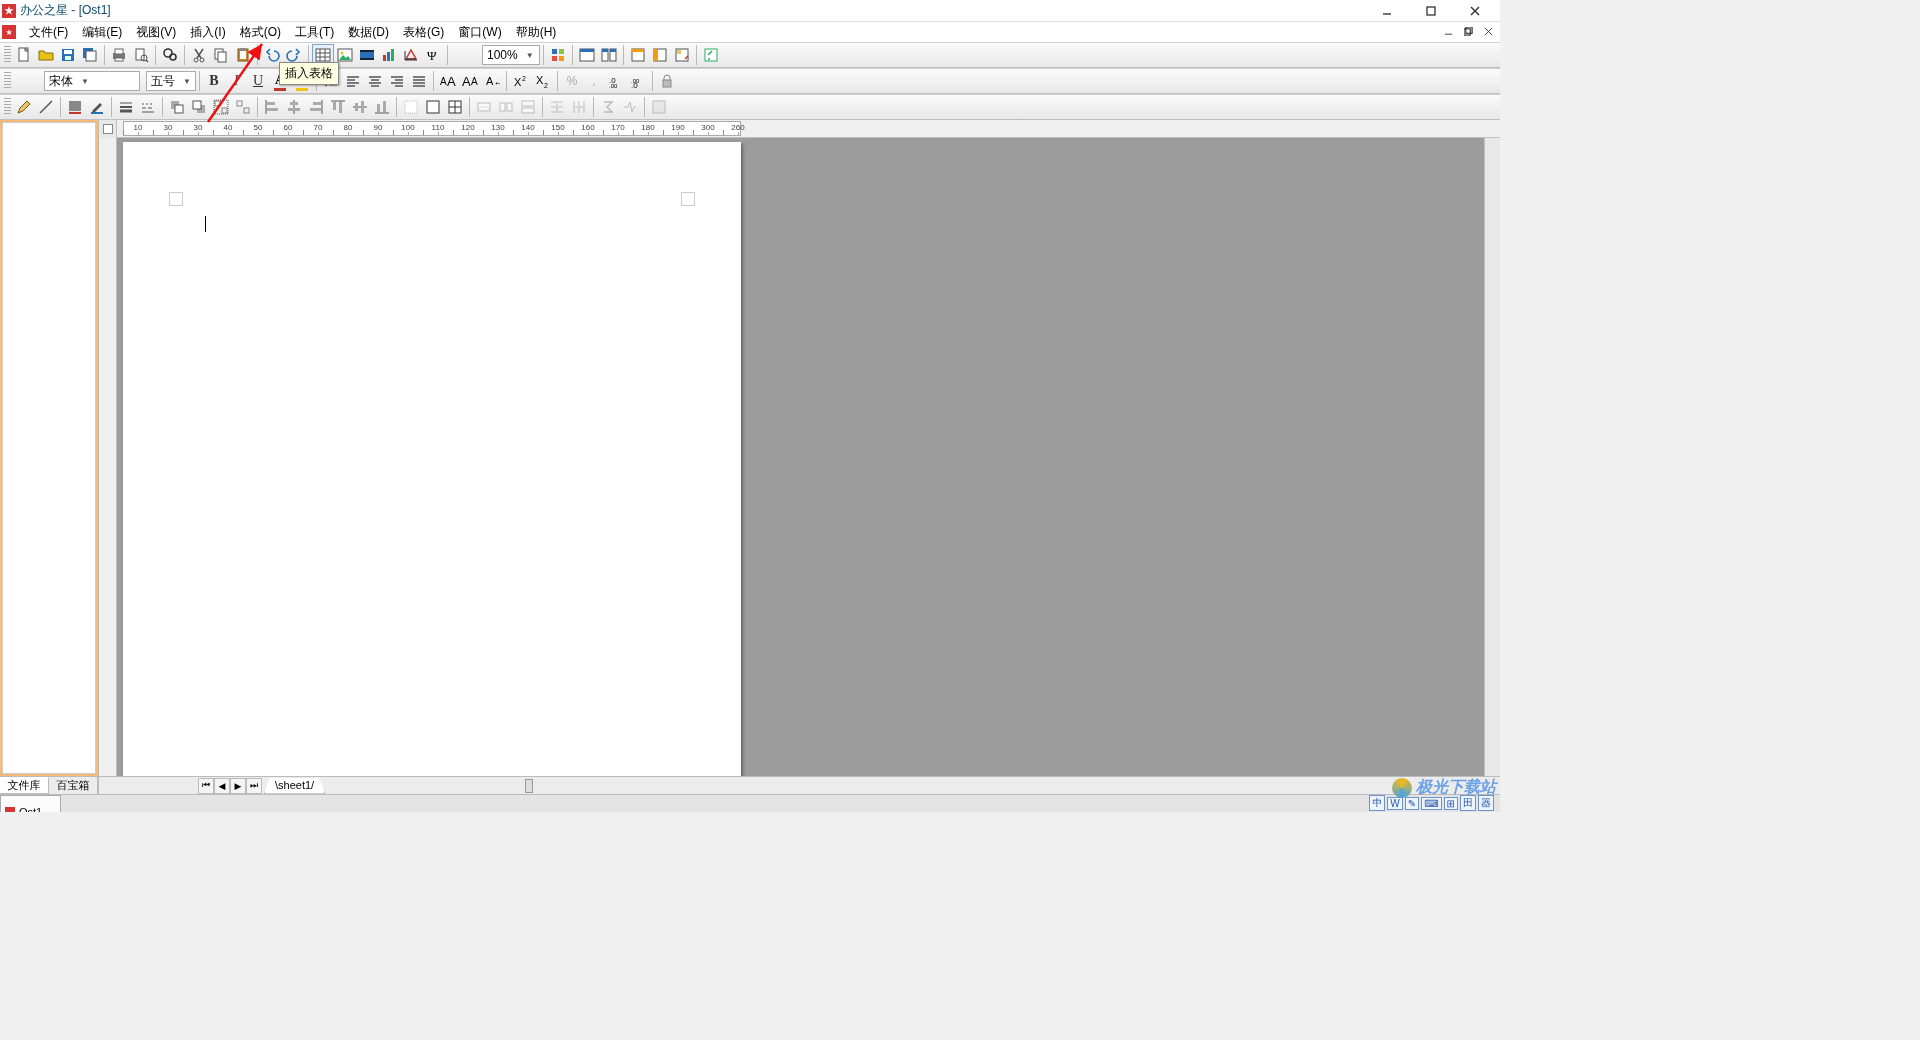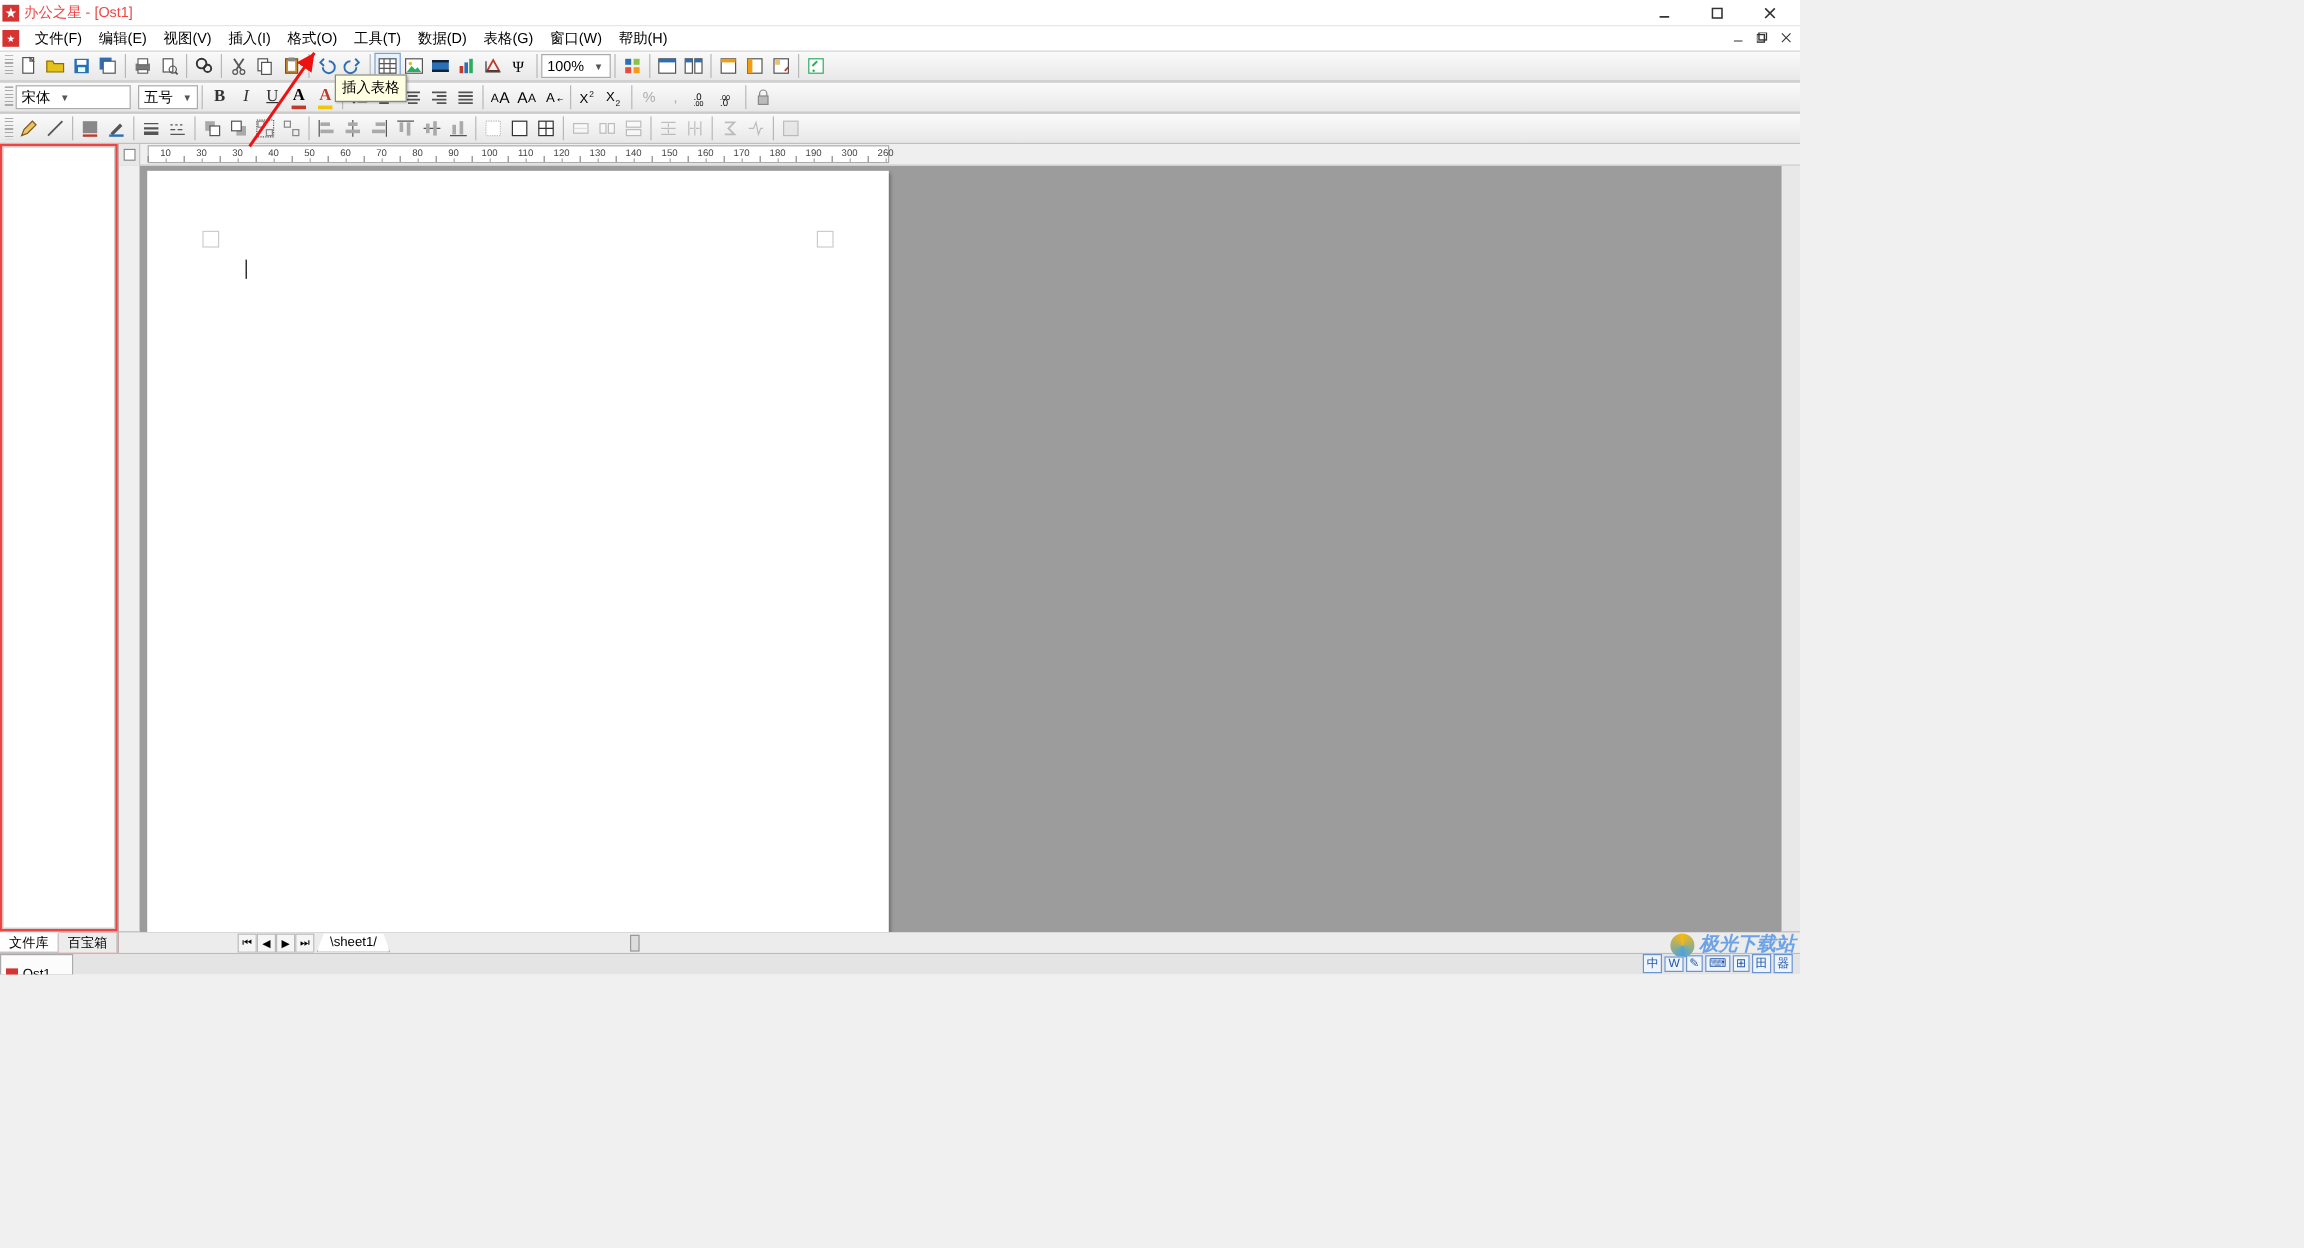--- a/index.html
+++ b/index.html
@@ -22,21 +22,21 @@
   padding: 0 2px;
   border-bottom: 1px solid #e0e0e0;
 }
 .titlebar .app-icon {
   width: 14px; height: 14px;
   background: #d63333;
   margin-right: 4px;
   display: flex; align-items: center; justify-content: center;
   color: #fff; font-weight: bold; font-size: 10px;
 }
-.titlebar .title { color: #ef4444; flex: 0 0 auto; font-size: 12px; }
+.titlebar .title { color: #0c4a6e; flex: 0 0 auto; font-size: 12px; }
 .titlebar .spacer { flex: 1; }
 .titlebar .win-controls { display: flex; gap: 18px; padding-right: 10px; }
 .titlebar .win-btn { width: 26px; height: 18px; display:flex; align-items:center; justify-content:center; color:#333; cursor:pointer; }
 .win-btn svg { width: 10px; height: 10px; }
 
 
 .menubar {
   height: 20px;
   background: #fff;
   display: flex;
@@ -81,20 +81,21 @@
 }
 .tb-btn svg { width: 16px; height: 16px; }
 .tb-combo {
   height: 20px; border: 1px solid #aaa;
   background: #fff;
   font-size: 12px;
   padding: 0 4px;
   display: flex; align-items: center;
   gap: 4px;
   cursor: pointer;
+  margin-left: 31px;
 }
 .tb-combo .caret { font-size: 8px; color: #555; margin-left: 4px; }
 .font-name { width: 96px; }
 .font-size { width: 50px; margin-left: 6px; }
 .zoom { width: 58px; }
 
 .icon-bold { font-weight: bold; font-family: "Times New Roman"; font-size: 14px; }
 .icon-italic { font-style: italic; font-family: "Times New Roman"; font-size: 14px; }
 .icon-underline { text-decoration: underline; font-family: "Times New Roman"; font-size: 14px; }
 .icon-letter-A { font-family: "Times New Roman"; font-size: 14px; font-weight:bold; }
@@ -116,21 +117,21 @@
   z-index: 40;
 }
 
 
 .content-row {
   display: flex;
   height: calc(100% - 22px - 20px - 26px - 26px - 26px - 18px);
 }
 .side-panel {
   width: 99px;
-  background: #ef4444;
+  background: #fdba74;
   border-right: 1px solid #bbb;
   display: flex; flex-direction: column;
 }
 .side-thumb-area { flex:1; background:#fff; border:1px solid #ccc; margin:2px; }
 .side-tabs {
   display:flex; height: 18px;
   border-top: 1px solid #bbb;
 }
 .side-tab {
   flex:1; text-align:center; font-size:11px;

